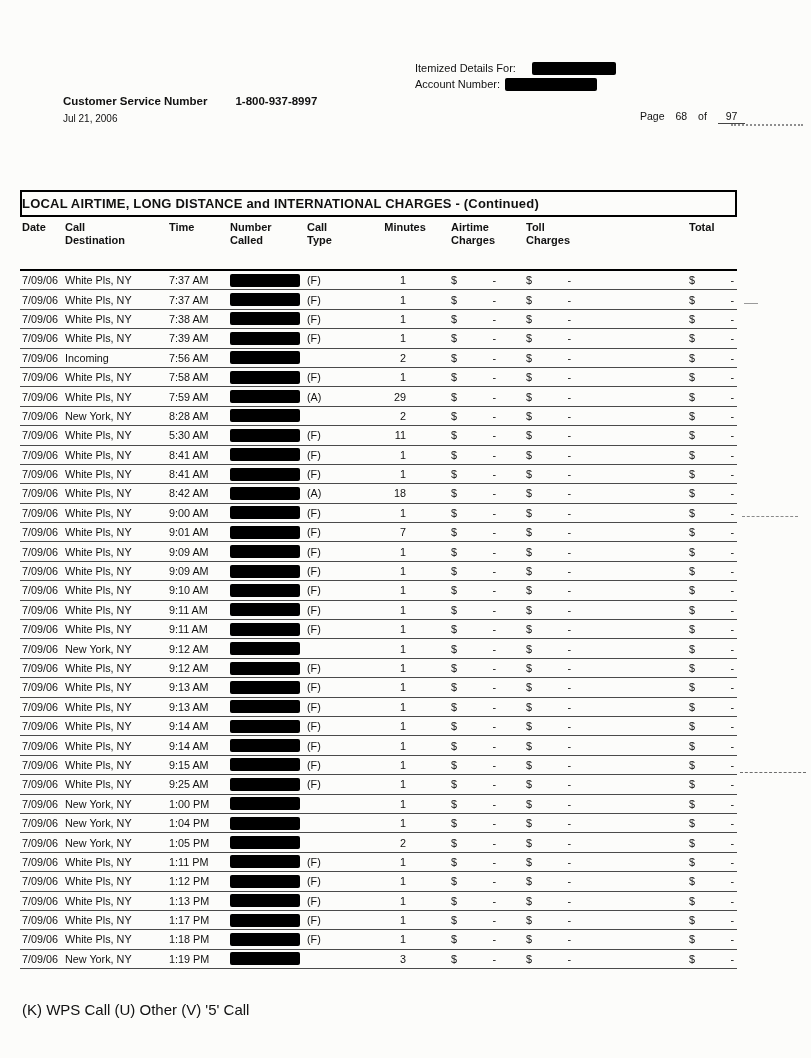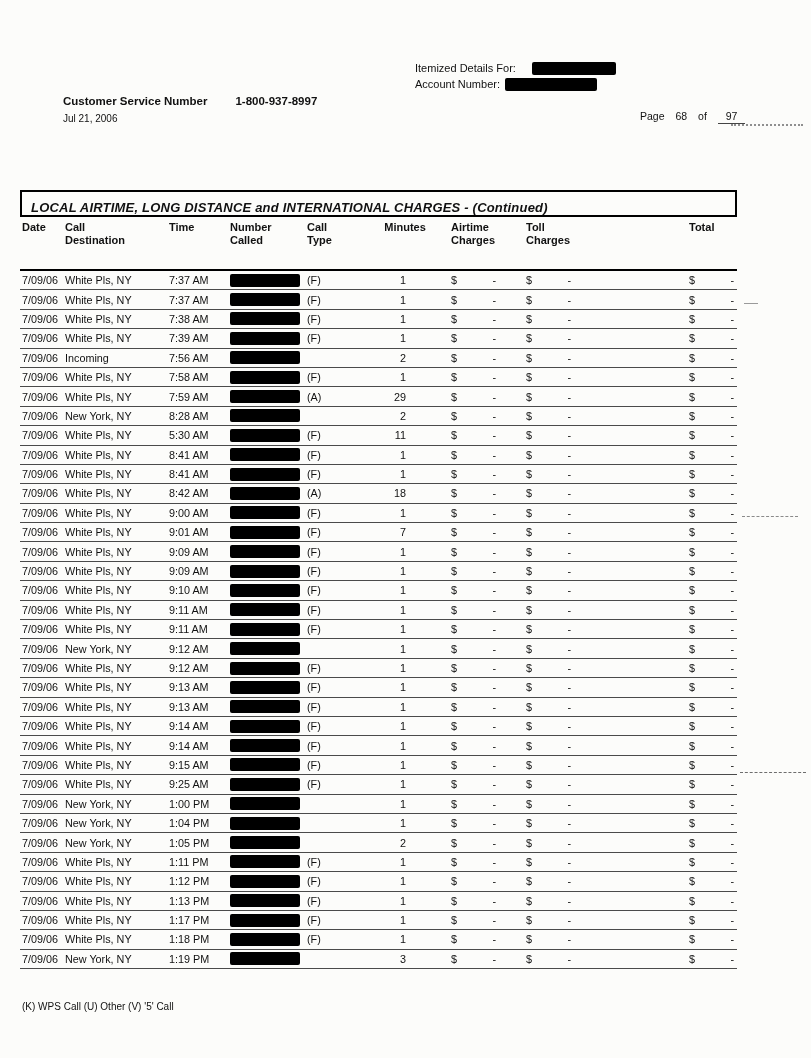--- a/index.html
+++ b/index.html
@@ -20,22 +20,22 @@
   .cs-row { position:absolute; top:95px; left:63px; font-size:11.5px; font-weight:bold; display:flex; gap:28px;text-align:center; }
   .bill-date { position:absolute; top:113px; left:63px; font-size:10px; }
 
   .page-indicator { position:absolute; top:110px; left:640px; font-size:10.5px; }
   .page-indicator span { margin-right:8px; }
   .page-total { display:inline-block; padding:0 8px 1px 8px; border-bottom:1px solid #444; }
 
   
   .table-wrap { position:absolute; top:190px; left:20px; width:717px; }
   .title-box {
-    border:2px solid #000; height:27px; display:flex; align-items:flex-end;
-    padding-left:9px; font-size:13px; font-weight:bold; font-style:italic; letter-spacing:.2px;
+    border:2px solid #000; height:27px; display:flex; align-items:center;
+    font-size:13px; font-weight:bold; letter-spacing:.2px;
   }
   .grid-row {
     display:grid;
     grid-template-columns:44px 104px 62px 76px 60px 78px 55px 20px 55px 1fr 55px;
   }
   .thead {
     border-bottom:2px solid #000; height:54px; padding-top:4px;
     font-weight:bold; font-size:11px;
   }
   .th { display:flex; flex-direction:column; line-height:13px; }
@@ -49,21 +49,21 @@
   .c-type { padding-left:1px; }
   .c-min  { text-align:right; padding-right:38px; }
   .th.c-min { align-items:center; text-align:center; padding-right:0; }
   .c-air, .c-toll, .c-total { padding-left:7px; }
   .charge { display:flex; justify-content:space-between; padding-right:3px; }
 
   .redact-bar { display:inline-block; width:70px; height:13px; background:#000; border-radius:2px; }
 
   
   .legend1 { position:absolute; top:963px; left:22px; font-size:10.3px; }
-  .legend2 { position:absolute; top:1001px; left:22px; font-size:10px; }
+  .legend2 { position:absolute; top:1001px; left:22px; font-size:15px; }
 
   
   .artifact { position:absolute; border-top:1px dashed #8a8a8a; }
   .art-a { top:124px; left:731px; width:72px; border-top:2px dotted #8f8f8f; }
   .art-b { top:516px; left:742px; width:56px; }
   .art-c { top:772px; left:740px; width:66px; border-top-color:#6d6d6d; }
   .art-d { top:303px; left:744px; width:14px; border-top-style:solid; border-top-color:#9a9a9a; }
 </style>
 </head>
 <body>

